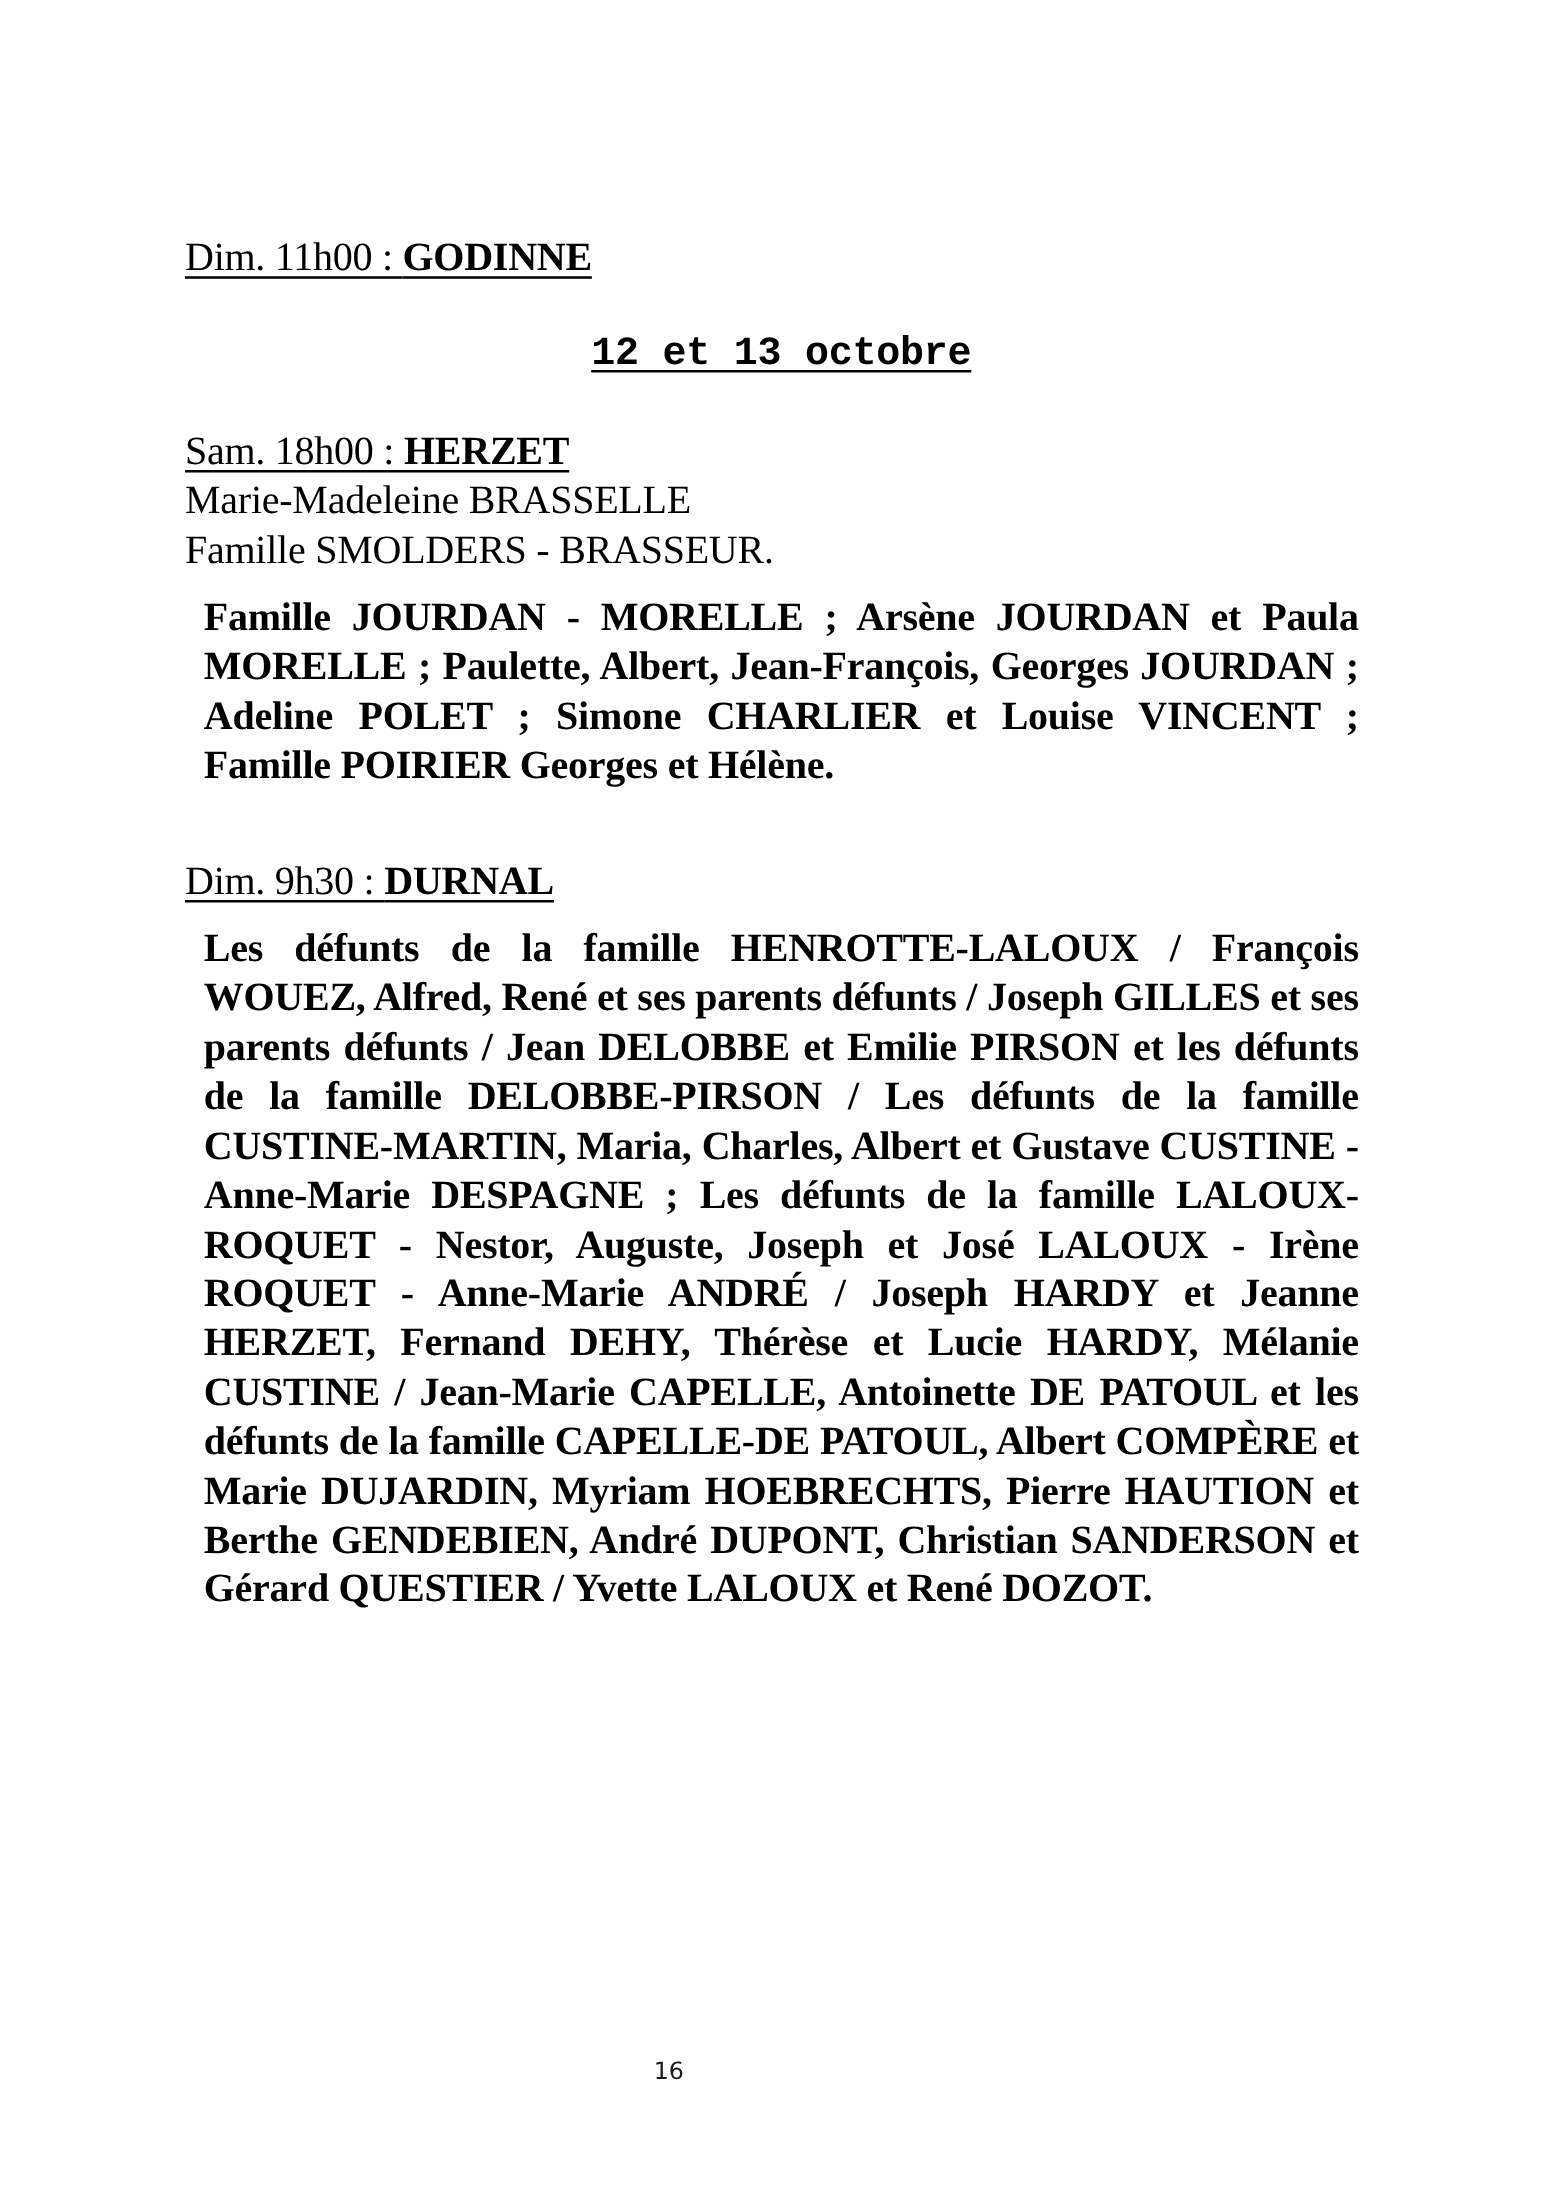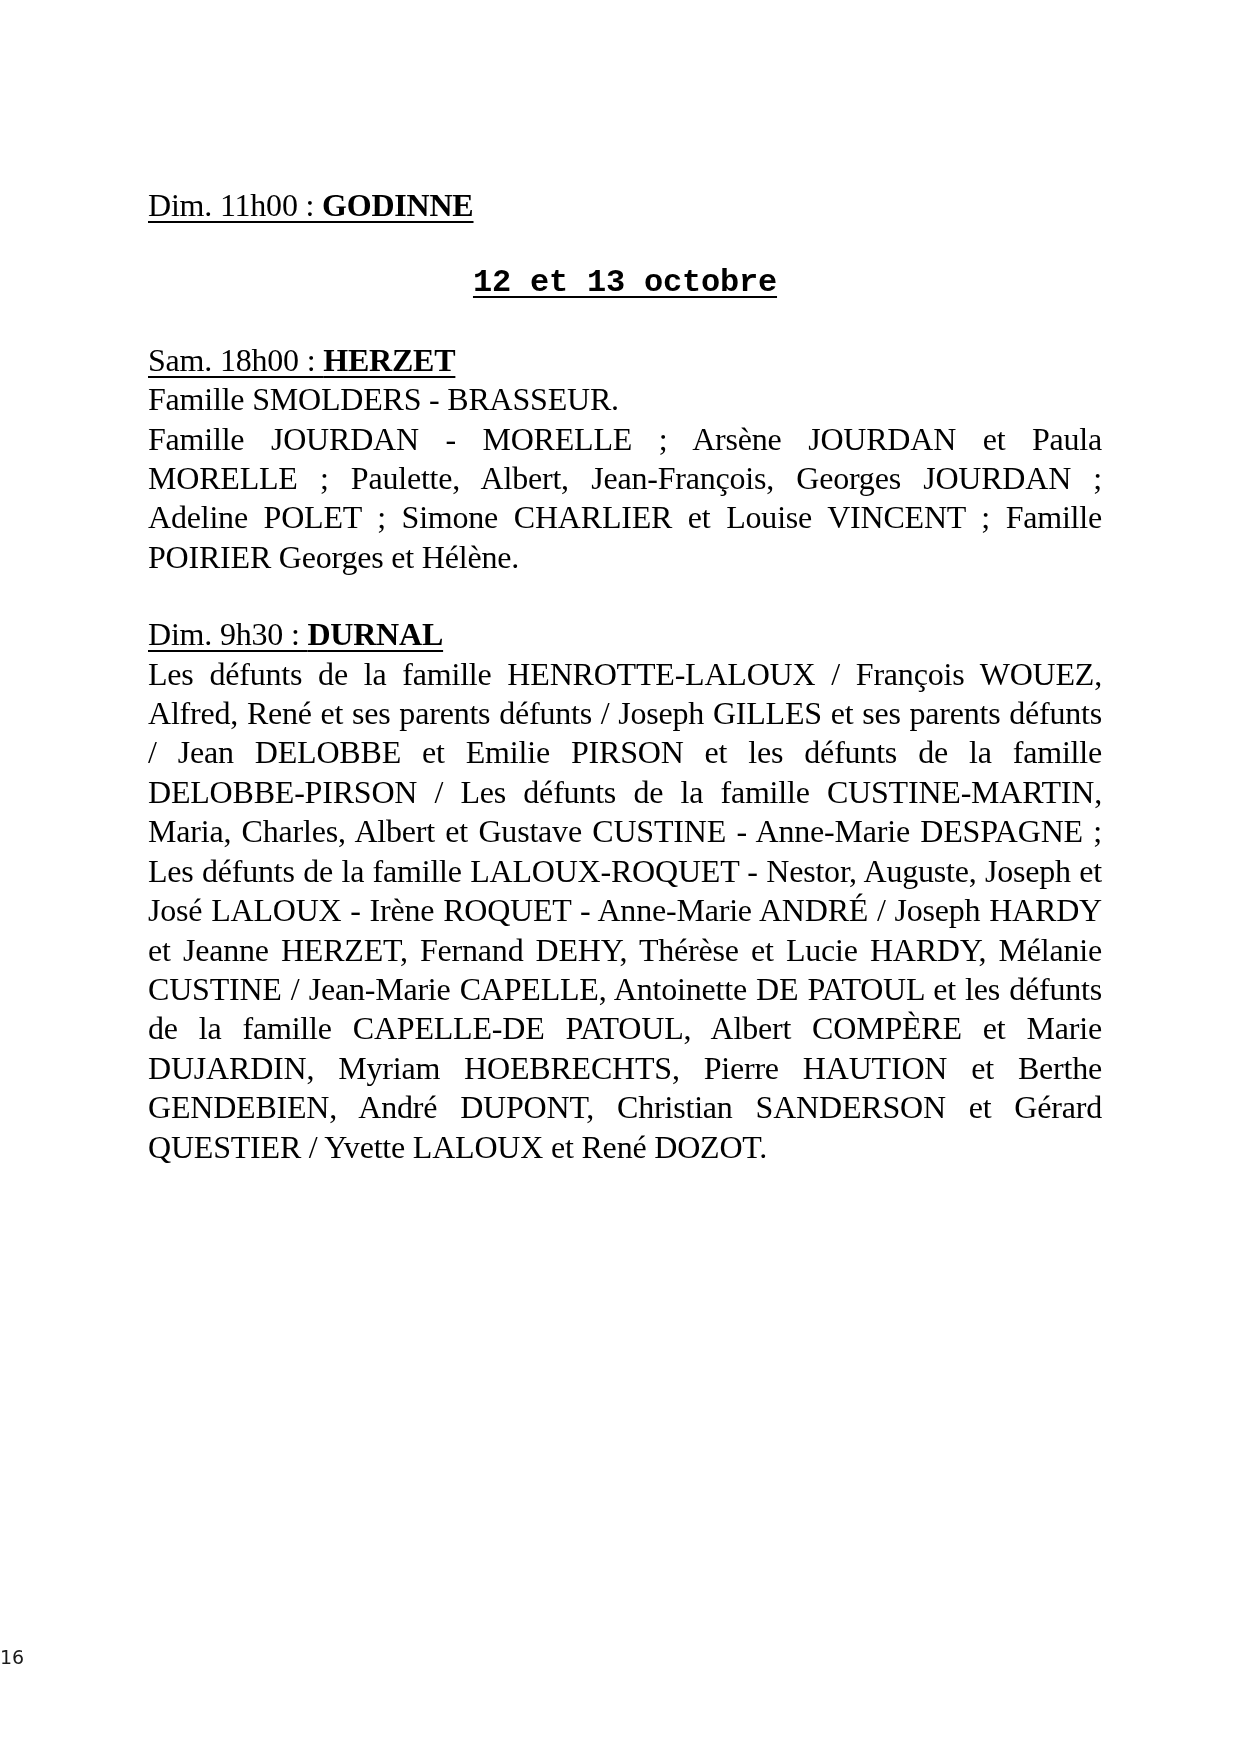--- a/index.html
+++ b/index.html
@@ -36,32 +36,33 @@
       text-align: center;
       font-weight: bold;
       text-decoration: underline;
       text-decoration-thickness: 2px;
       text-underline-offset: 5px;
       margin: 0;
       font-family: Liberation Mono, monospace;
     }
     .justify {
       text-align: justify;
-      margin: 0;
+      margin: 15px;
+      font-weight: bold;
     }
     .plain { margin: 0; }
     .gap-godinne { height: 38px; }
     .gap-date { height: 38px; }
     .gap-section { height: 38px; }
     .page-number {
       position: absolute;
       top: 1646px;
       left: 0;
       width: 1070px;
-      text-align: left;
+      text-align: center;
       font-family: "DejaVu Sans", "Liberation Sans", sans-serif;
       font-size: 19px;
       color: #1a1a1a;
     }
   </style>
 </head>
 <body>
 
 <div class="page">
 
@@ -70,20 +71,21 @@
   </div>
 
   <div class="gap-godinne"></div>
 
   <p class="date-title">12 et 13 octobre</p>
 
   <div class="gap-date"></div>
 
   <div class="block">
     <span class="heading"><span>Sam. 18h00 : </span><span class="place">HERZET</span></span>
+    <p class="plain">Marie-Madeleine BRASSELLE</p>
     <p class="plain">Famille SMOLDERS - BRASSEUR.</p>
     <p class="justify">Famille JOURDAN - MORELLE ; Arsène JOURDAN et Paula MORELLE ; Paulette, Albert, Jean-François, Georges JOURDAN ; Adeline POLET ; Simone CHARLIER et Louise VINCENT ; Famille POIRIER Georges et Hélène.</p>
   </div>
 
   <div class="gap-section"></div>
 
   <div class="block">
     <span class="heading"><span>Dim. 9h30 : </span><span class="place">DURNAL</span></span>
     <p class="justify">Les défunts de la famille HENROTTE-LALOUX / François WOUEZ, Alfred, René et ses parents défunts / Joseph GILLES et ses parents défunts / Jean DELOBBE et Emilie PIRSON et les défunts de la famille DELOBBE-PIRSON / Les défunts de la famille CUSTINE-MARTIN, Maria, Charles, Albert et Gustave CUSTINE - Anne-Marie DESPAGNE ; Les défunts de la famille LALOUX-ROQUET - Nestor, Auguste, Joseph et José LALOUX - Irène ROQUET - Anne-Marie ANDRÉ / Joseph HARDY et Jeanne HERZET, Fernand DEHY, Thérèse et Lucie HARDY, Mélanie CUSTINE / Jean-Marie CAPELLE, Antoinette DE PATOUL et les défunts de la famille CAPELLE-DE PATOUL, Albert COMPÈRE et Marie DUJARDIN, Myriam HOEBRECHTS, Pierre HAUTION et Berthe GENDEBIEN, André DUPONT, Christian SANDERSON et Gérard QUESTIER / Yvette LALOUX et René DOZOT.</p>
   </div>

